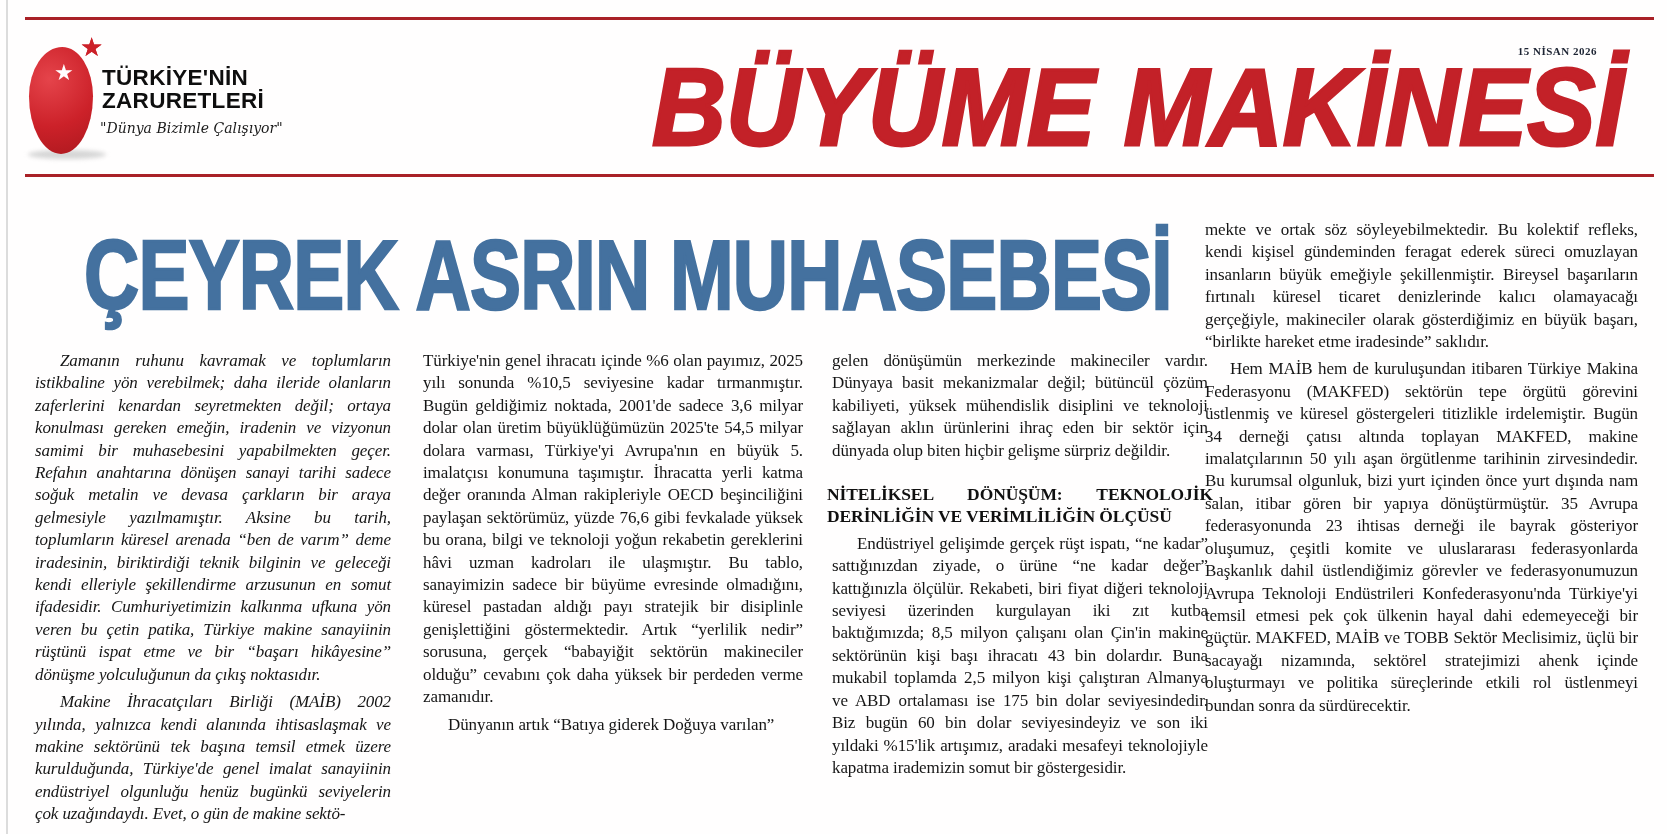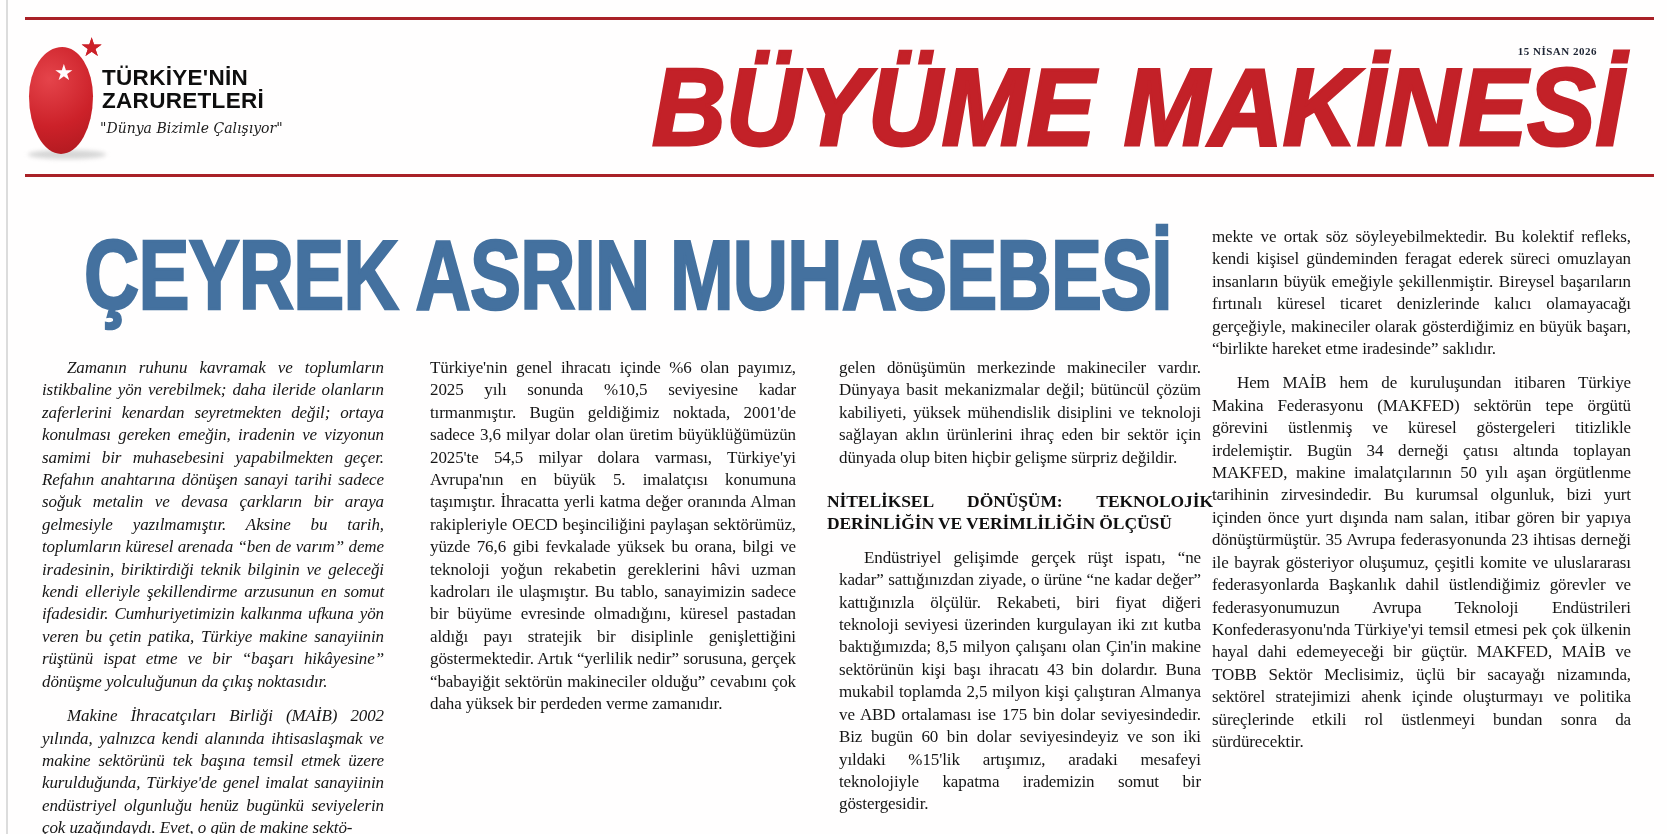--- a/index.html
+++ b/index.html
@@ -39,21 +39,21 @@
             letter-spacing:-1px;transform:scaleX(0.78);transform-origin:left top;
             -webkit-text-stroke:2.5px #44719f;}
 
   
   .col{position:absolute;top:345px;bottom:0;overflow:hidden;text-align:justify;
        font-size:17px;line-height:22.4px;letter-spacing:-0.1px;color:#151515;}
   .col-1{left:30px;width:366px;font-style:italic;}
   .col-2{left:418px;width:390px;}
   .col-3{left:827px;width:386px;}
   .col-4{left:1200px;top:214px;width:443px;}
-  .body-para{margin:12px;}
+  .body-para{margin:5px;}
   .body-para.indent{text-indent:25px;}
   .col-heading{margin:21px 0 1px 0;font-size:17.5px;line-height:22.4px;font-weight:bold;
                text-align:justify;color:#101010;}
   .col-heading.spread{text-align-last:justify;}
 </style>
 </head>
 <body>
 
 <div class="page">
   <div class="left-edge"></div>
@@ -74,20 +74,21 @@
   <div class="rule rule-bottom"></div>
 
   <div class="headline">ÇEYREK ASRIN MUHASEBESİ</div>
 
   <div class="col col-1">
       <p class="body-para indent">Zamanın ruhunu kavramak ve toplumların istikbaline yön verebilmek; daha ileride olanların zaferlerini kenardan seyretmekten değil; ortaya konulması gereken emeğin, iradenin ve vizyonun samimi bir muhasebesini yapabilmekten geçer. Refahın anahtarına dönüşen sanayi tarihi sadece soğuk metalin ve devasa çarkların bir araya gelmesiyle yazılmamıştır. Aksine bu tarih, toplumların küresel arenada “ben de varım” deme iradesinin, biriktirdiği teknik bilginin ve geleceği kendi elleriyle şekillendirme arzusunun en somut ifadesidir. Cumhuriyetimizin kalkınma ufkuna yön veren bu çetin patika, Türkiye makine sanayiinin rüştünü ispat etme ve bir “başarı hikâyesine” dönüşme yolculuğunun da çıkış noktasıdır.</p>
       <p class="body-para indent">Makine İhracatçıları Birliği (MAİB) 2002 yılında, yalnızca kendi alanında ihtisaslaşmak ve makine sektörünü tek başına temsil etmek üzere kurulduğunda, Türkiye'de genel imalat sanayiinin endüstriyel olgunluğu henüz bugünkü seviyelerin çok uzağındaydı. Evet, o gün de makine sektö-</p>
     </div>
   <div class="col col-2">
       <p class="body-para">Türkiye'nin genel ihracatı içinde %6 olan payımız, 2025 yılı sonunda %10,5 seviyesine kadar tırmanmıştır. Bugün geldiğimiz noktada, 2001'de sadece 3,6 milyar dolar olan üretim büyüklüğümüzün 2025'te 54,5 milyar dolara varması, Türkiye'yi Avrupa'nın en büyük 5. imalatçısı konumuna taşımıştır. İhracatta yerli katma değer oranında Alman rakipleriyle OECD beşinciliğini paylaşan sektörümüz, yüzde 76,6 gibi fevkalade yüksek bu orana, bilgi ve teknoloji yoğun rekabetin gereklerini hâvi uzman kadroları ile ulaşmıştır. Bu tablo, sanayimizin sadece bir büyüme evresinde olmadığını, küresel pastadan aldığı payı stratejik bir disiplinle genişlettiğini göstermektedir. Artık “yerlilik nedir” sorusuna, gerçek “babayiğit sektörün makineciler olduğu” cevabını çok daha yüksek bir perdeden verme zamanıdır.</p>
+      <p class="body-para indent">Dünyanın artık “Batıya giderek Doğuya varılan”</p>
     </div>
   <div class="col col-3">
       <p class="body-para">gelen dönüşümün merkezinde makineciler vardır. Dünyaya basit mekanizmalar değil; bütüncül çözüm kabiliyeti, yüksek mühendislik disiplini ve teknoloji sağlayan aklın ürünlerini ihraç eden bir sektör için dünyada olup biten hiçbir gelişme sürpriz değildir.</p>
       <h3 class="col-heading">NİTELİKSEL DÖNÜŞÜM: TEKNOLOJİK DERİNLİĞİN VE VERİMLİLİĞİN ÖLÇÜSÜ</h3>
       <p class="body-para indent">Endüstriyel gelişimde gerçek rüşt ispatı, “ne kadar” sattığınızdan ziyade, o ürüne “ne kadar değer” kattığınızla ölçülür. Rekabeti, biri fiyat diğeri teknoloji seviyesi üzerinden kurgulayan iki zıt kutba baktığımızda; 8,5 milyon çalışanı olan Çin'in makine sektörünün kişi başı ihracatı 43 bin dolardır. Buna mukabil toplamda 2,5 milyon kişi çalıştıran Almanya ve ABD ortalaması ise 175 bin dolar seviyesindedir. Biz bugün 60 bin dolar seviyesindeyiz ve son iki yıldaki %15'lik artışımız, aradaki mesafeyi teknolojiyle kapatma irademizin somut bir göstergesidir.</p>
     </div>
   <div class="col col-4">
       <p class="body-para">mekte ve ortak söz söyleyebilmektedir. Bu kolektif refleks, kendi kişisel gündeminden feragat ederek süreci omuzlayan insanların büyük emeğiyle şekillenmiştir. Bireysel başarıların fırtınalı küresel ticaret denizlerinde kalıcı olamayacağı gerçeğiyle, makineciler olarak gösterdiğimiz en büyük başarı, “birlikte hareket etme iradesinde” saklıdır.</p>
       <p class="body-para indent">Hem MAİB hem de kuruluşundan itibaren Türkiye Makina Federasyonu (MAKFED) sektörün tepe örgütü görevini üstlenmiş ve küresel göstergeleri titizlikle irdelemiştir. Bugün 34 derneği çatısı altında toplayan MAKFED, makine imalatçılarının 50 yılı aşan örgütlenme tarihinin zirvesindedir. Bu kurumsal olgunluk, bizi yurt içinden önce yurt dışında nam salan, itibar gören bir yapıya dönüştürmüştür. 35 Avrupa federasyonunda 23 ihtisas derneği ile bayrak gösteriyor oluşumuz, çeşitli komite ve uluslararası federasyonlarda Başkanlık dahil üstlendiğimiz görevler ve federasyonumuzun Avrupa Teknoloji Endüstrileri Konfederasyonu'nda Türkiye'yi temsil etmesi pek çok ülkenin hayal dahi edemeyeceği bir güçtür. MAKFED, MAİB ve TOBB Sektör Meclisimiz, üçlü bir sacayağı nizamında, sektörel stratejimizi ahenk içinde oluşturmayı ve politika süreçlerinde etkili rol üstlenmeyi bundan sonra da sürdürecektir.</p>
     </div>

